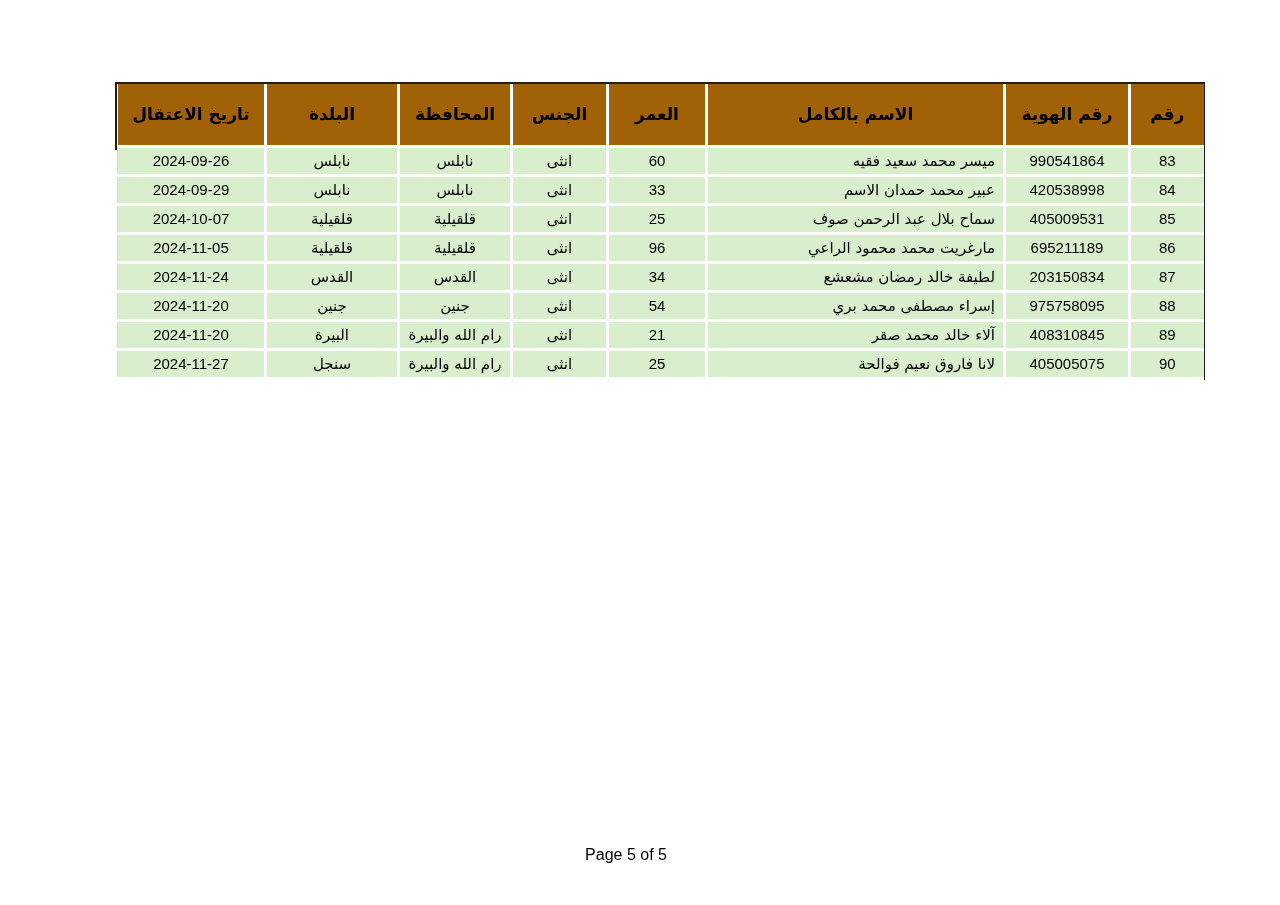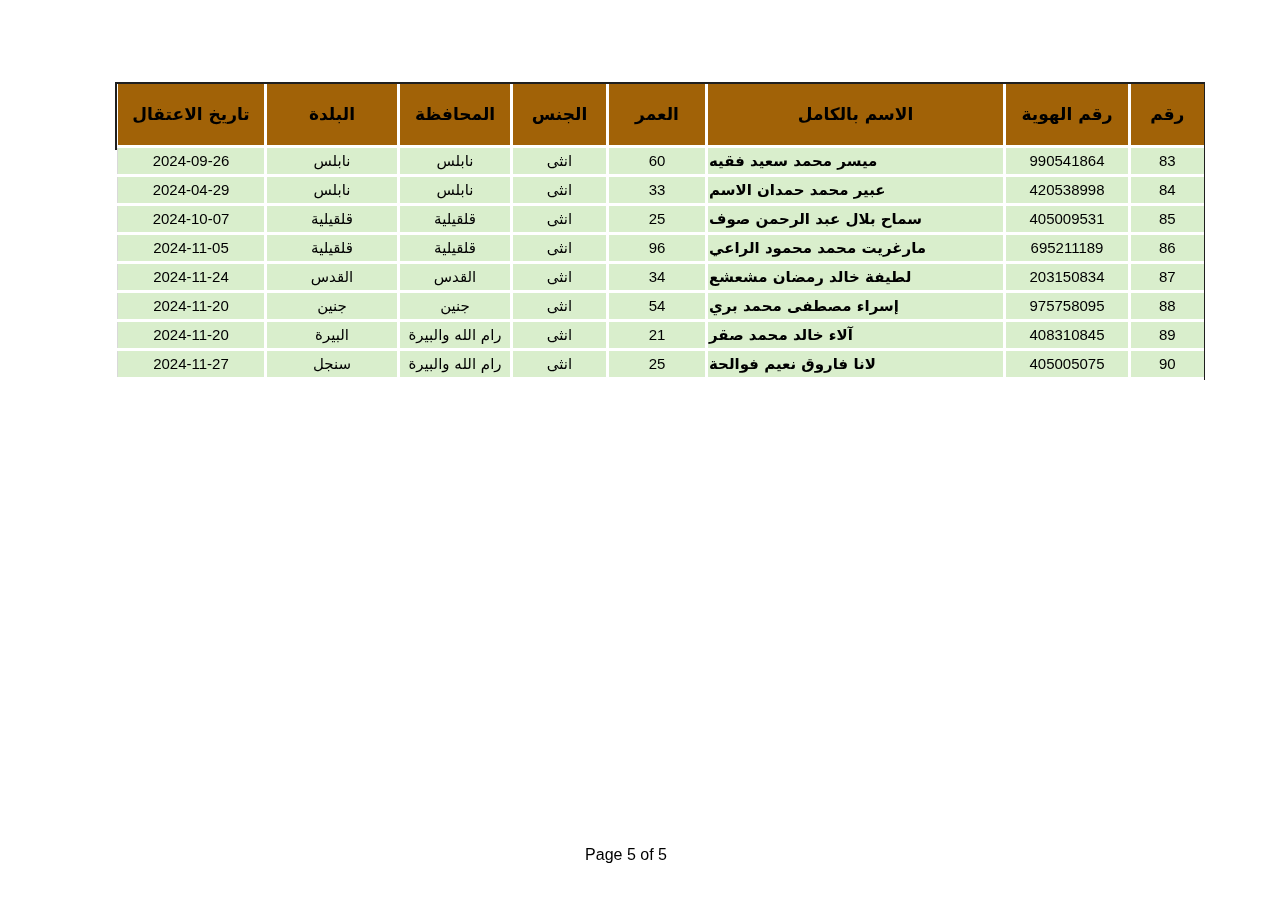--- a/index.html
+++ b/index.html
@@ -60,24 +60,23 @@
     border-right: none;
   }
   table.detainees td {
     background: #D9EECC;
     height: 29px;
     font-size: 15px;
     color: #000000;
     font-family: "Liberation Sans", "DejaVu Sans", sans-serif;
   }
   table.detainees td.col-name {
-    text-align: left;
+    text-align: right;
     padding-right: 8px;
     font-family: "DejaVu Sans", "Liberation Sans", sans-serif;
-    font-weight: bold;
   }
   table.detainees td.col-gender,
   table.detainees td.col-governorate,
   table.detainees td.col-town {
     font-family: "DejaVu Sans", "Liberation Sans", sans-serif;
   }
   tbody tr td { border-left-width: 3px; }
   tbody td:last-child { border-left: 1px solid #d9d9d9; }
   thead th:last-child { border-left: 1px solid #ffffff; }
   .page-footer {
@@ -131,21 +130,21 @@
           <td class="col-arrest_date">2024-09-26</td>
         </tr>
         <tr>
           <td class="col-num">84</td>
           <td class="col-id">420538998</td>
           <td class="col-name">عبير محمد حمدان الاسم</td>
           <td class="col-age">33</td>
           <td class="col-gender">انثى</td>
           <td class="col-governorate">نابلس</td>
           <td class="col-town">نابلس</td>
-          <td class="col-arrest_date">2024-04-29</td>
+          <td class="col-arrest_date">2024-09-29</td>
         </tr>
         <tr>
           <td class="col-num">85</td>
           <td class="col-id">405009531</td>
           <td class="col-name">سماح بلال عبد الرحمن صوف</td>
           <td class="col-age">25</td>
           <td class="col-gender">انثى</td>
           <td class="col-governorate">قلقيلية</td>
           <td class="col-town">قلقيلية</td>
           <td class="col-arrest_date">2024-10-07</td>

